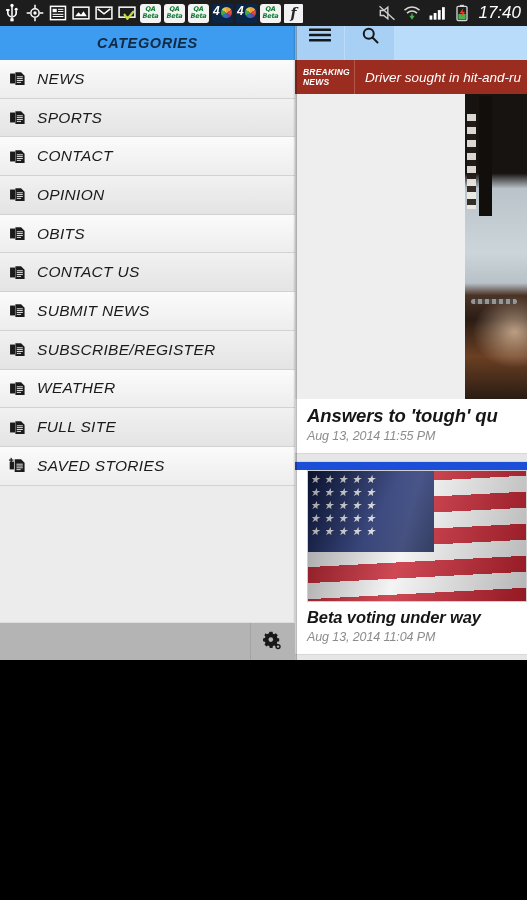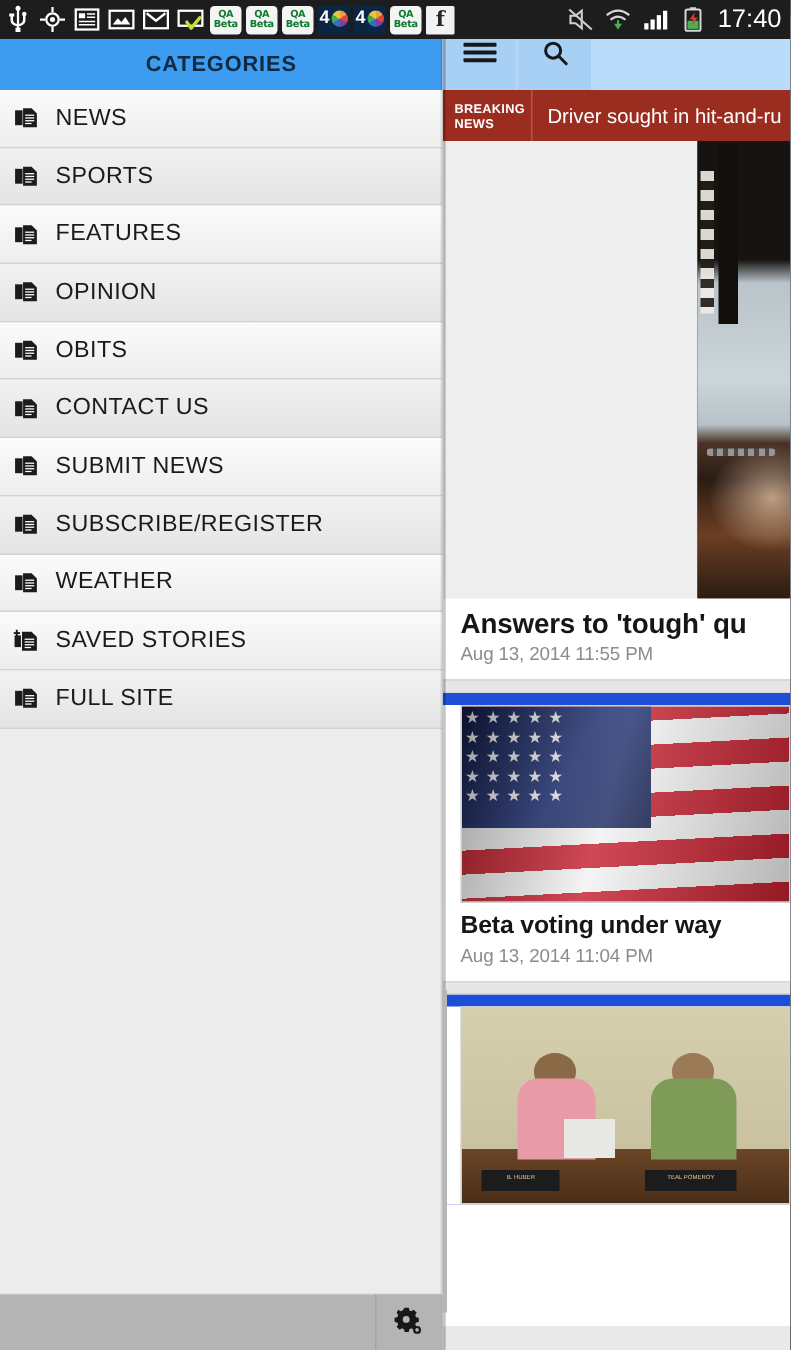--- a/index.html
+++ b/index.html
@@ -11,23 +11,24 @@
   body {
     width: 527px;
     height: 900px;
     overflow: hidden;
     font-family: "Liberation Sans", sans-serif;
     -webkit-font-smoothing: antialiased;
   }
   #screen {
     position: relative;
     width: 527px;
-    height: 900px;
+    height: 660px;
     overflow: hidden;
     background: #e9e9e9;
+    font-style: italic;
   }
 
   
   #statusbar {
     position: absolute;
     left: 0; top: 0;
     width: 527px; height: 26px;
     background: #1d1d1d;
     display: flex;
     align-items: center;
@@ -672,21 +673,21 @@
               <rect x="1.5" y="5" width="7" height="14"></rect>
               <path d="M9 3h8l5 5v13H9z"></path>
             </g>
           <g fill="#ffffff">
               <rect x="11" y="9" width="8.5" height="1.2"></rect>
               <rect x="11" y="11.6" width="8.5" height="1.2"></rect>
               <rect x="11" y="14.2" width="8.5" height="1.2"></rect>
               <rect x="11" y="16.8" width="6" height="1.2"></rect>
             </g>
         </svg>
-        <span class="cat-label">FEATURES</span>
+        <span class="cat-label">CONTACT</span>
       </div>
 
       <div class="cat-row odd">
         <svg class="doc-icon" viewBox="0 0 24 24">
           <g fill="#1b1b1b">
               <rect x="1.5" y="5" width="7" height="14"></rect>
               <path d="M9 3h8l5 5v13H9z"></path>
             </g>
           <g fill="#ffffff">
               <rect x="11" y="9" width="8.5" height="1.2"></rect>
@@ -769,56 +770,56 @@
               <path d="M9 3h8l5 5v13H9z"></path>
             </g>
           <g fill="#ffffff">
               <rect x="11" y="9" width="8.5" height="1.2"></rect>
               <rect x="11" y="11.6" width="8.5" height="1.2"></rect>
               <rect x="11" y="14.2" width="8.5" height="1.2"></rect>
               <rect x="11" y="16.8" width="6" height="1.2"></rect>
             </g>
         </svg>
         <span class="cat-label">WEATHER</span>
+      </div>
+
+      <div class="cat-row odd">
+        <svg class="doc-icon" viewBox="0 0 24 24">
+          <g fill="#1b1b1b">
+              <rect x="1.5" y="5" width="7" height="14"></rect>
+              <path d="M9 3h8l5 5v13H9z"></path>
+            </g>
+          <g fill="#ffffff">
+              <rect x="11" y="9" width="8.5" height="1.2"></rect>
+              <rect x="11" y="11.6" width="8.5" height="1.2"></rect>
+              <rect x="11" y="14.2" width="8.5" height="1.2"></rect>
+              <rect x="11" y="16.8" width="6" height="1.2"></rect>
+            </g>
+        </svg>
+        <span class="cat-label">FULL SITE</span>
       </div>
 
       <div class="cat-row">
         <svg class="doc-icon" viewBox="0 0 24 24">
           <g fill="#1b1b1b">
             <path d="M8 3h9l5 5v13H8z"></path>
             <rect x="1" y="6.5" width="6" height="11"></rect>
           </g>
           <g fill="#ffffff">
             <rect x="10.5" y="9.5" width="9" height="1.2"></rect>
             <rect x="10.5" y="12.1" width="9" height="1.2"></rect>
             <rect x="10.5" y="14.7" width="9" height="1.2"></rect>
             <rect x="10.5" y="17.3" width="6" height="1.2"></rect>
           </g>
           <g fill="#1b1b1b">
             <rect x="2.2" y="1.2" width="1.8" height="6.2"></rect>
             <rect x="0" y="3.4" width="6.2" height="1.8"></rect>
           </g>
         </svg>
         <span class="cat-label">SAVED STORIES</span>
-      </div>
-
-      <div class="cat-row odd">
-        <svg class="doc-icon" viewBox="0 0 24 24">
-          <g fill="#1b1b1b">
-              <rect x="1.5" y="5" width="7" height="14"></rect>
-              <path d="M9 3h8l5 5v13H9z"></path>
-            </g>
-          <g fill="#ffffff">
-              <rect x="11" y="9" width="8.5" height="1.2"></rect>
-              <rect x="11" y="11.6" width="8.5" height="1.2"></rect>
-              <rect x="11" y="14.2" width="8.5" height="1.2"></rect>
-              <rect x="11" y="16.8" width="6" height="1.2"></rect>
-            </g>
-        </svg>
-        <span class="cat-label">FULL SITE</span>
       </div>
 
     </div>
   </div>
 
   <div id="drawer-edge"></div>
 
   <div id="bottombar">
     <div id="settings-btn">
       <svg width="22" height="22" viewBox="0 0 24 24">

